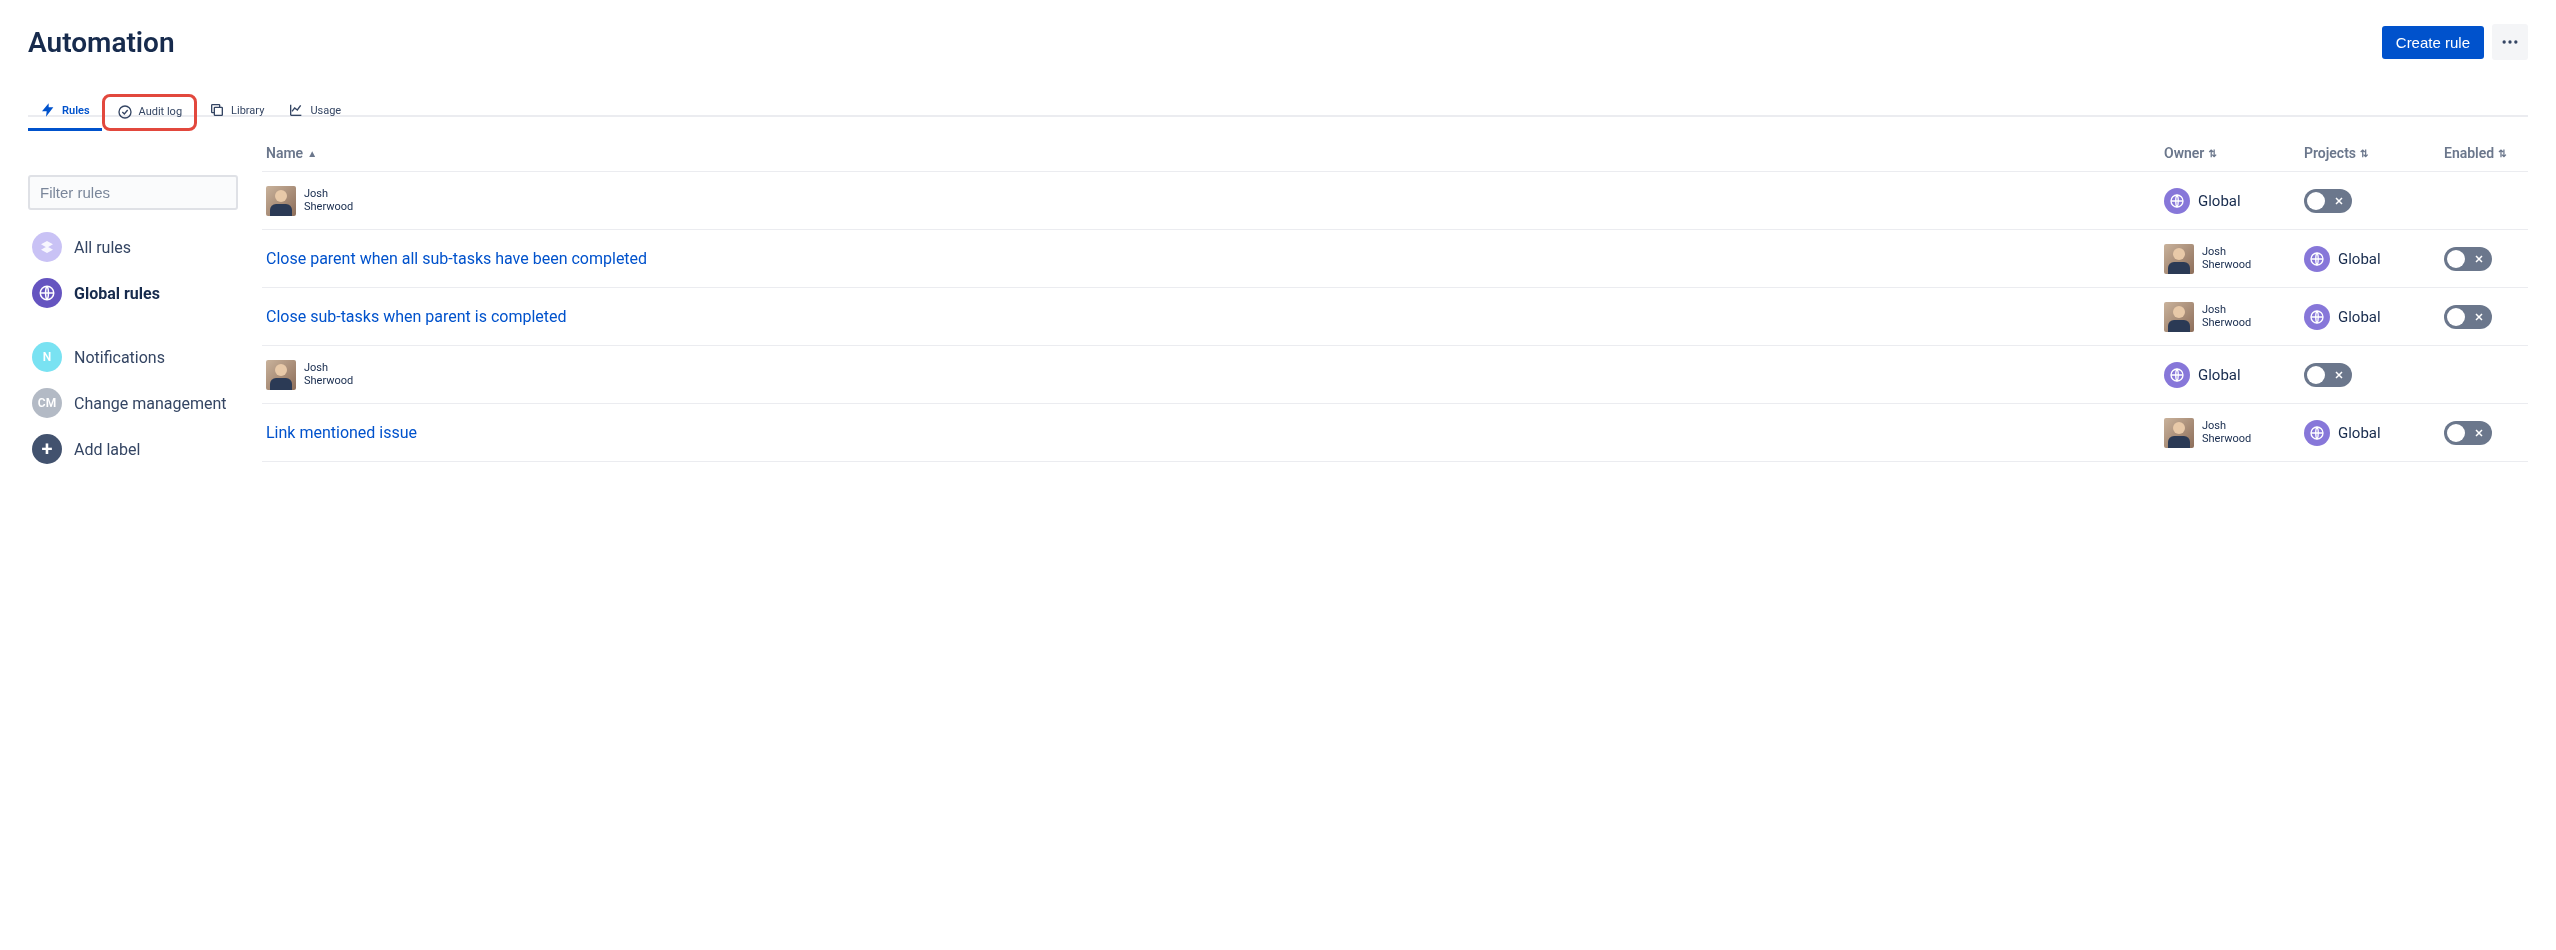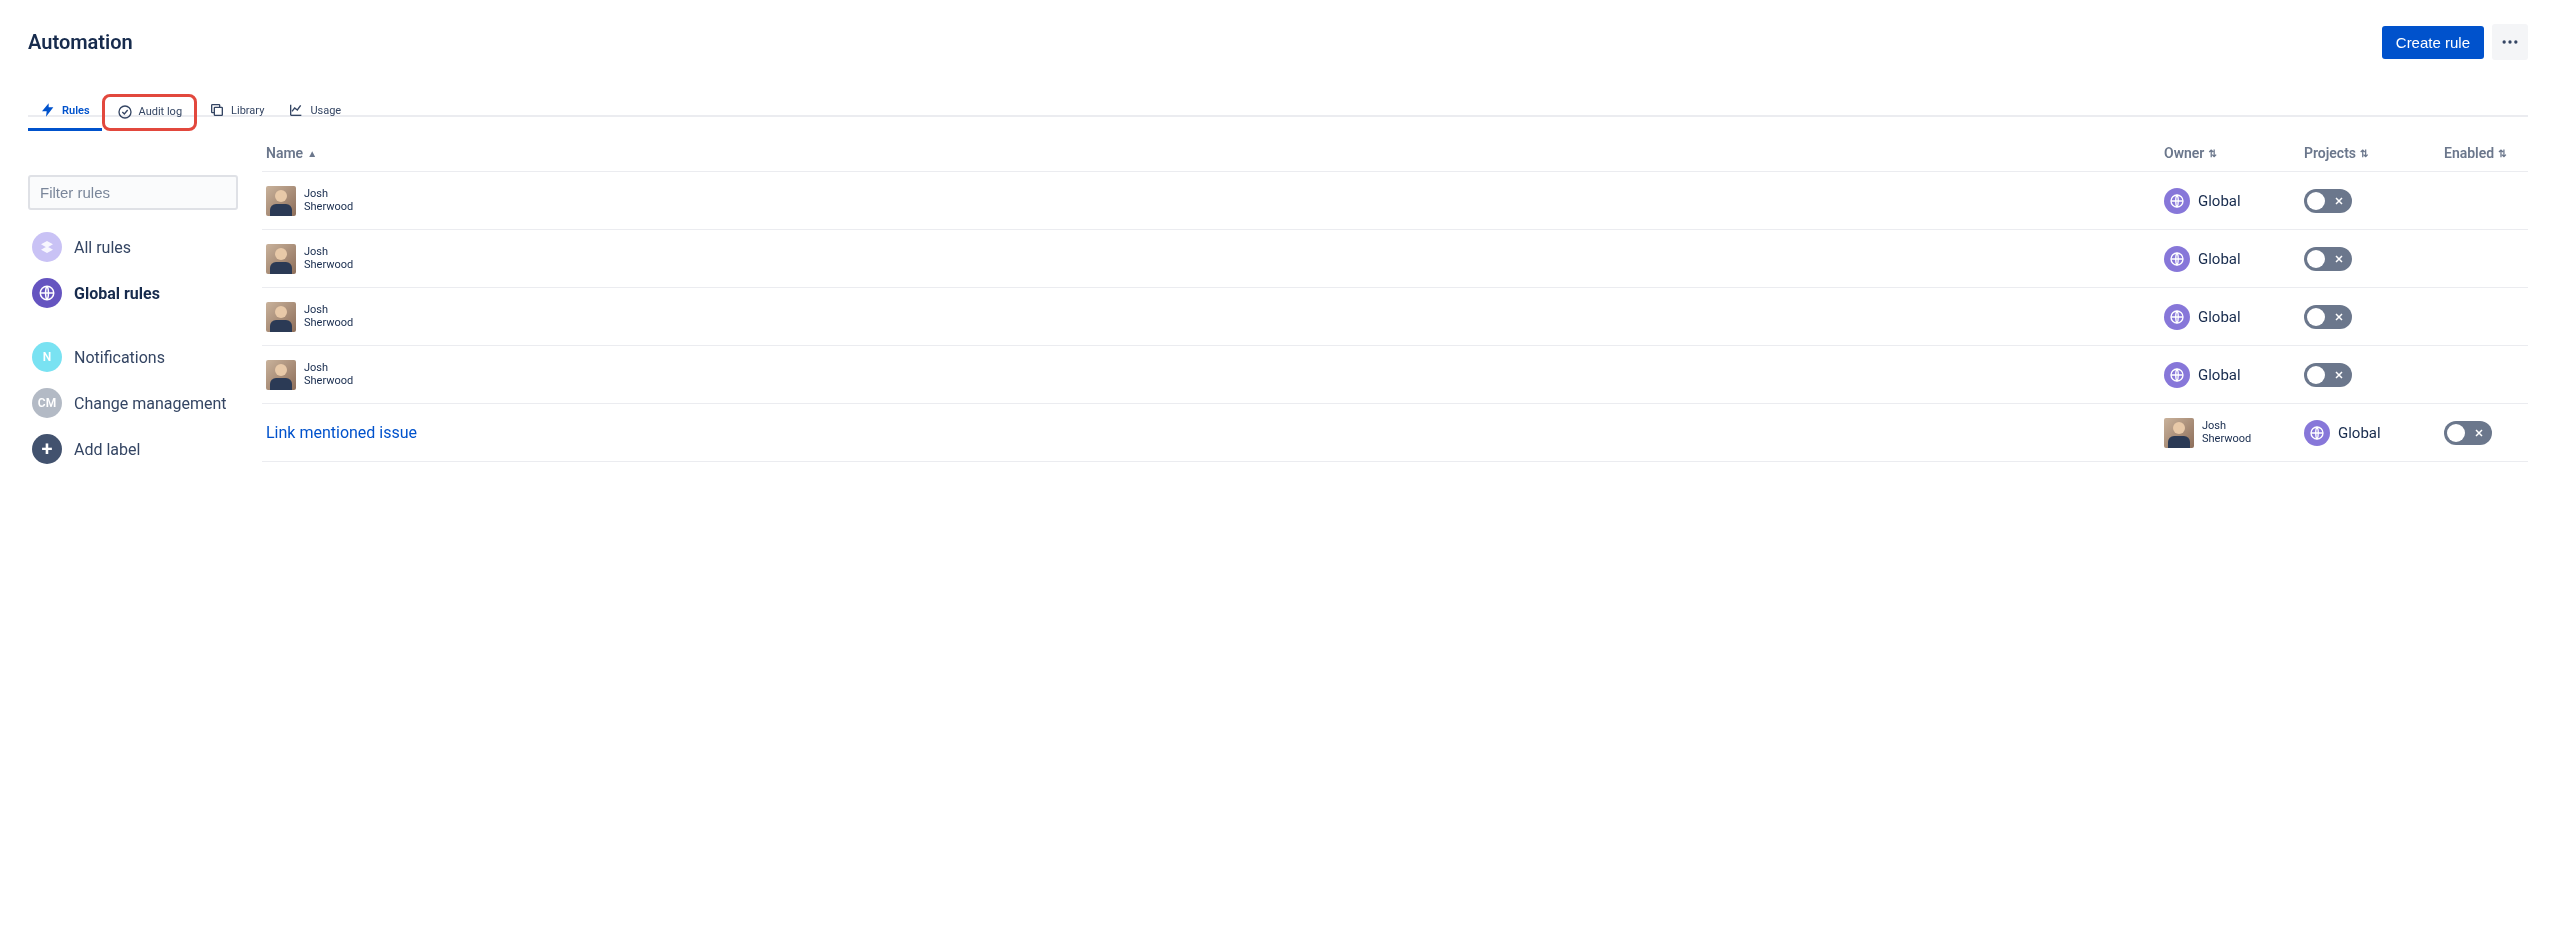--- a/index.html
+++ b/index.html
@@ -9,21 +9,21 @@
     background: #fff;
     padding: 24px 28px;
   }
   .header-row {
     display: flex;
     align-items: center;
     justify-content: space-between;
     margin-bottom: 18px;
   }
   .page-title {
-    font-size: 20px;
+    font-size: 28px;
     font-weight: 600;
     color: #172B4D;
   }
   .header-actions { display: flex; align-items: center; gap: 8px; }
   .btn-primary {
     background: #0052CC;
     color: #fff;
     border: none;
     border-radius: 3px;
     padding: 8px 14px;
@@ -281,45 +281,47 @@
               <span class="toggle-knob"></span>
               <span class="toggle-x">
                 <svg width="12" height="12" viewBox="0 0 24 24" stroke="#fff" stroke-width="3">
                   <path d="M6 6l12 12M18 6 6 18"></path>
                 </svg>
               </span>
             </div>
           </div>
         </div>
         <div class="trow">
-          <div class="owner-cell">
-            <span class="avatar"></span>
-            <span class="owner-name">Josh<br>Sherwood</span>
-          </div>
-          <div class="proj-cell">
-            <span class="globe">
-              <svg width="16" height="16" viewBox="0 0 24 24" fill="none" stroke="#fff" stroke-width="2">
-                <circle cx="12" cy="12" r="9"></circle>
-                <path d="M3 12h18M12 3c2.5 3 2.5 15 0 18M12 3c-2.5 3-2.5 15 0 18"></path>
-              </svg>
-            </span>
-            <span>Global</span>
-          </div>
-          <div>
-            <div class="toggle">
-              <span class="toggle-knob"></span>
-              <span class="toggle-x">
-                <svg width="12" height="12" viewBox="0 0 24 24" stroke="#fff" stroke-width="3">
-                  <path d="M6 6l12 12M18 6 6 18"></path>
-                </svg>
-              </span>
-            </div>
-          </div>
-        </div>
-        <div class="trow">
+          <div><a class="rule-link">Close parent when all sub-tasks have been completed</a></div>
+          <div class="owner-cell">
+            <span class="avatar"></span>
+            <span class="owner-name">Josh<br>Sherwood</span>
+          </div>
+          <div class="proj-cell">
+            <span class="globe">
+              <svg width="16" height="16" viewBox="0 0 24 24" fill="none" stroke="#fff" stroke-width="2">
+                <circle cx="12" cy="12" r="9"></circle>
+                <path d="M3 12h18M12 3c2.5 3 2.5 15 0 18M12 3c-2.5 3-2.5 15 0 18"></path>
+              </svg>
+            </span>
+            <span>Global</span>
+          </div>
+          <div>
+            <div class="toggle">
+              <span class="toggle-knob"></span>
+              <span class="toggle-x">
+                <svg width="12" height="12" viewBox="0 0 24 24" stroke="#fff" stroke-width="3">
+                  <path d="M6 6l12 12M18 6 6 18"></path>
+                </svg>
+              </span>
+            </div>
+          </div>
+        </div>
+        <div class="trow">
+          <div><a class="rule-link">Close sub-tasks when parent is completed</a></div>
           <div class="owner-cell">
             <span class="avatar"></span>
             <span class="owner-name">Josh<br>Sherwood</span>
           </div>
           <div class="proj-cell">
             <span class="globe">
               <svg width="16" height="16" viewBox="0 0 24 24" fill="none" stroke="#fff" stroke-width="2">
                 <circle cx="12" cy="12" r="9"></circle>
                 <path d="M3 12h18M12 3c2.5 3 2.5 15 0 18M12 3c-2.5 3-2.5 15 0 18"></path>
               </svg>

